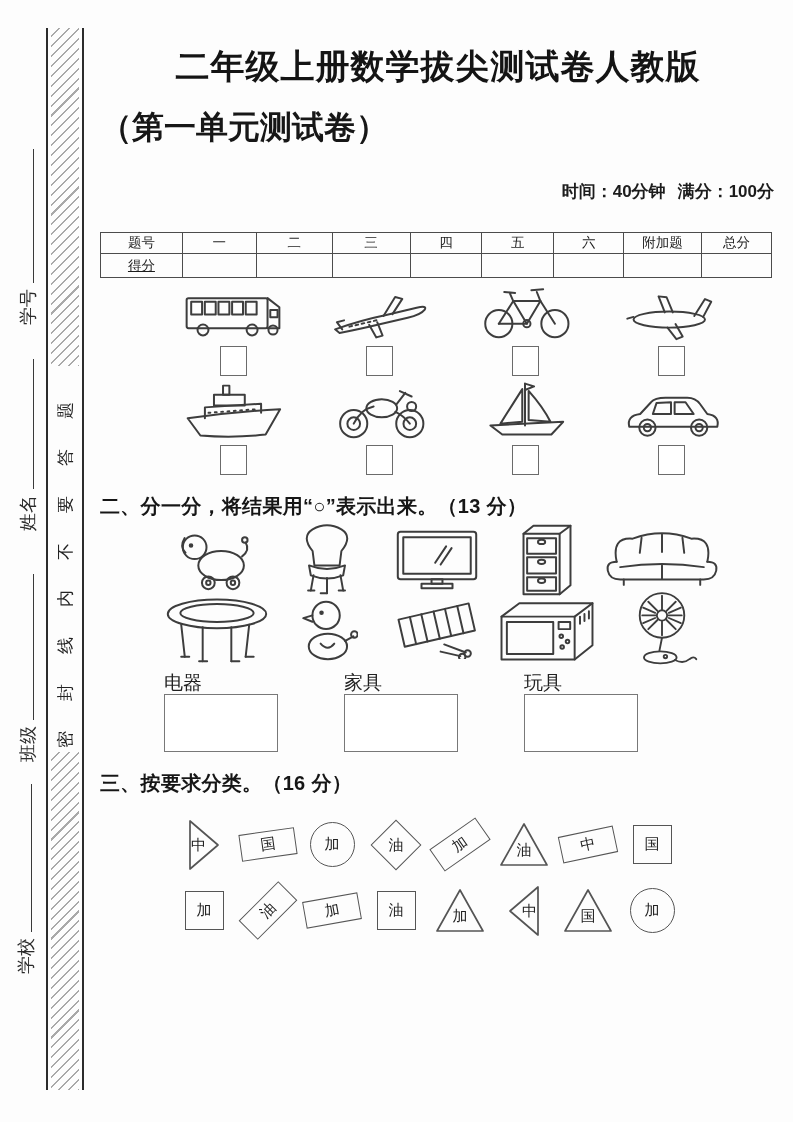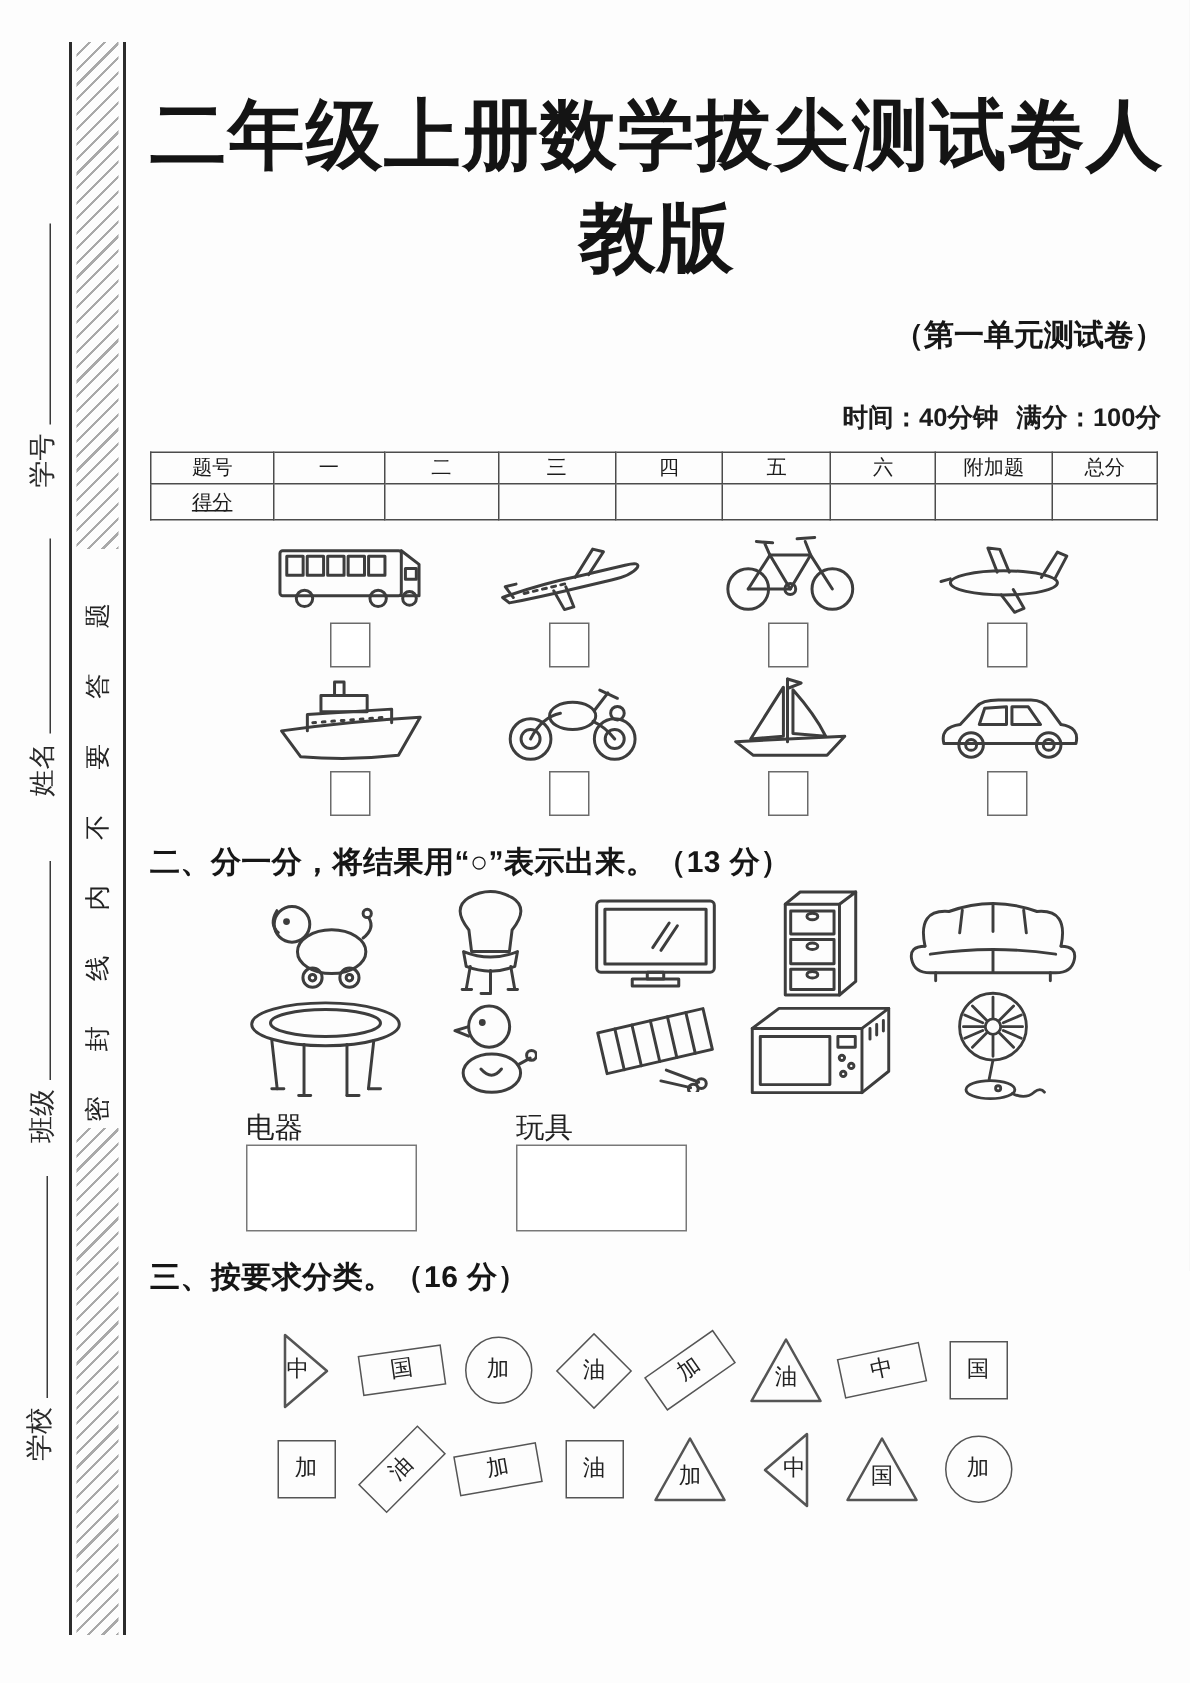--- a/index.html
+++ b/index.html
@@ -22,27 +22,27 @@
 
   
   #side-labels { position: absolute; inset: 0; }
   .side-label { position: absolute; height: 26px; display: flex; align-items: center; gap: 6px;
                 transform: rotate(-90deg); transform-origin: center center;
                 font-family: "Liberation Serif", "DejaVu Serif", serif; font-size: 18px; color: #2a2a2a; }
   .side-blank { flex: 1; border-bottom: 1.6px solid #3a3a3a; height: 12px; }
 
   
   .content { position: absolute; left: 100px; top: 0; width: 676px; }
-  .title { margin: 56px 0 0; text-align: center; font-size: 51px; font-weight: 700;
+  .title { margin: 44px 0 0; text-align: center; font-size: 34px; font-weight: 700;
            letter-spacing: 1px; color: #141414; }
-  .subtitle { margin: 16px 0 0; text-align: right; font-size: 20px; font-weight: 700; color: #171717; }
+  .subtitle { margin: 16px 0 0; text-align: left; font-size: 32px; font-weight: 700; color: #171717; }
   .meta { margin-top: 30px; text-align: right; font-size: 17px; font-weight: 700; padding-right: 2px; }
   .meta .sp { display: inline-block; width: 12px; }
 
-  .score-table { margin-top: 11px; width: 672px; border-collapse: collapse;
+  .score-table { margin-top: 29px; width: 672px; border-collapse: collapse;
                  font-family: "Liberation Serif", "DejaVu Serif", serif; font-size: 13.5px; }
   .score-table td { border: 1.4px solid #4c4c4c; text-align: center; height: 21px; padding: 0; }
   .score-table tr:last-child td { height: 24px; text-decoration: underline; }
 
   .q-text { margin: 15px 0 0; font-size: 20px; font-weight: 700; line-height: 1.62;
             letter-spacing: 0.3px; color: #161616; }
 
   
   .q1-grid { margin: 5px 0 0 60px; width: 584px; display: grid;
              grid-template-columns: repeat(4, 1fr); row-gap: 6px; }
@@ -410,20 +410,24 @@
               </g>
             </svg></div>
         </div>
       </div>
     <div class="q2-cats" id="q2-cats">
         <div class="cat-col">
           <div class="cat-label">电器</div>
           <div class="cat-box"></div>
         </div>
         <div class="cat-col">
+          <div class="cat-label">家具</div>
+          <div class="cat-box"></div>
+        </div>
+        <div class="cat-col">
           <div class="cat-label">玩具</div>
           <div class="cat-box"></div>
         </div>
       </div>
 
     <p class="q-text">三、按要求分类。（16 分）</p>
     <div id="q3-rows">
         <div class="q3-row">
           <div class="shape-item">
             <div class="shp tri tri-right" style="width:34px;height:54px">

